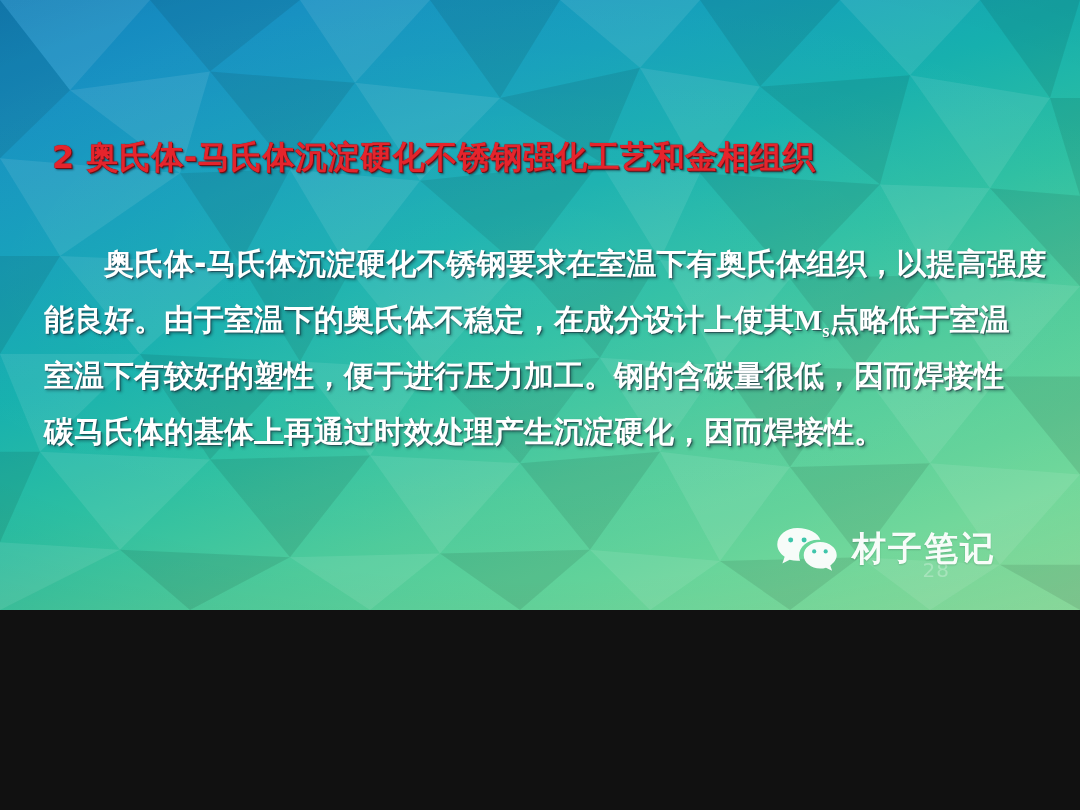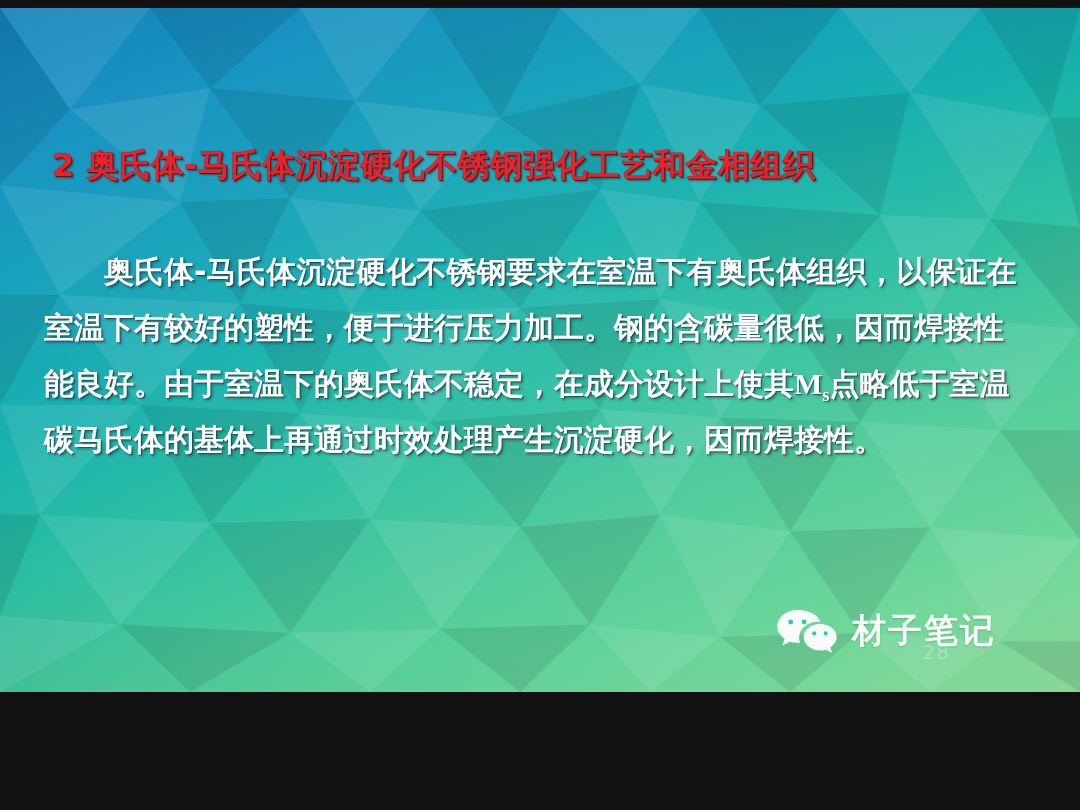--- a/index.html
+++ b/index.html
@@ -3,34 +3,33 @@
 <meta charset="utf-8">
 <style>
   html, body {
     margin: 0;
     padding: 0;
     background: #111;
   }
   #slide {
     position: relative;
     width: 1080px;
-    height: 684px;
+    height: 610px;
     overflow: hidden;
     font-family: "Liberation Serif", "DejaVu Serif", serif;
     background: linear-gradient(160deg,
         #1383bd 0%,
         #1791c2 12%,
         #15a0bb 26%,
         #16b0ae 40%,
         #2cbfa2 54%,
         #4ecb9b 68%,
         #63d39a 80%,
         #7ddb9c 92%,
         #8ee0a0 100%);
-    margin-top: 8px;
   }
   
   #poly {
     position: absolute;
     inset: 0;
     width: 100%;
     height: 100%;
     pointer-events: none;
   }
   #vignette {
@@ -188,23 +187,23 @@
       <polygon points="860,740 1000,750 930,810" fill="#ffffff"></polygon>
       <polygon points="1000,750 1080,750 1080,810" fill="#000000"></polygon>
     </g>
   </svg>
 
   <div id="vignette"></div>
 
   <div class="slide-title">2 奥氏体-马氏体沉淀硬化不锈钢强化工艺和金相组织</div>
 
   <div class="body-block">
-    <div class="body-line">　　奥氏体-马氏体沉淀硬化不锈钢要求在室温下有奥氏体组织，以保证在</div>
+    <div class="body-line">　　奥氏体-马氏体沉淀硬化不锈钢要求在室温下有奥氏体组织，以提高强度</div>
+    <div class="body-line"><span>能良好。由于室温下的奥氏体不稳定，在成分设计上使其</span><span class="mletter">M</span><span class="sub mletter">s</span><span>点略低于室温</span></div>
     <div class="body-line">室温下有较好的塑性，便于进行压力加工。钢的含碳量很低，因而焊接性</div>
-    <div class="body-line"><span>能良好。由于室温下的奥氏体不稳定，在成分设计上使其</span><span class="mletter">M</span><span class="sub mletter">s</span><span>点略低于室温</span></div>
     <div class="body-line">碳马氏体的基体上再通过时效处理产生沉淀硬化，因而焊接性。</div>
   </div>
 
   <div class="wm-ghost">28</div>
 
   <div class="watermark">
     <span>
       <svg class="wechat-icon" viewBox="0 0 64 48" aria-hidden="true">
         <g fill="#ffffff">
           <path d="M22 2C10.4 2 1 9.6 1 19c0 5.3 3 10 7.7 13.1L6.3 39l7.6-3.9c2.5.8 5.3 1.2 8.1 1.2 1 0 1.9 0 2.8-.1-.7-1.7-1.1-3.5-1.1-5.4 0-9.1 8.8-16.5 19.6-16.5.9 0 1.7.1 2.6.2C44.1 7.4 34 2 22 2z"></path>

